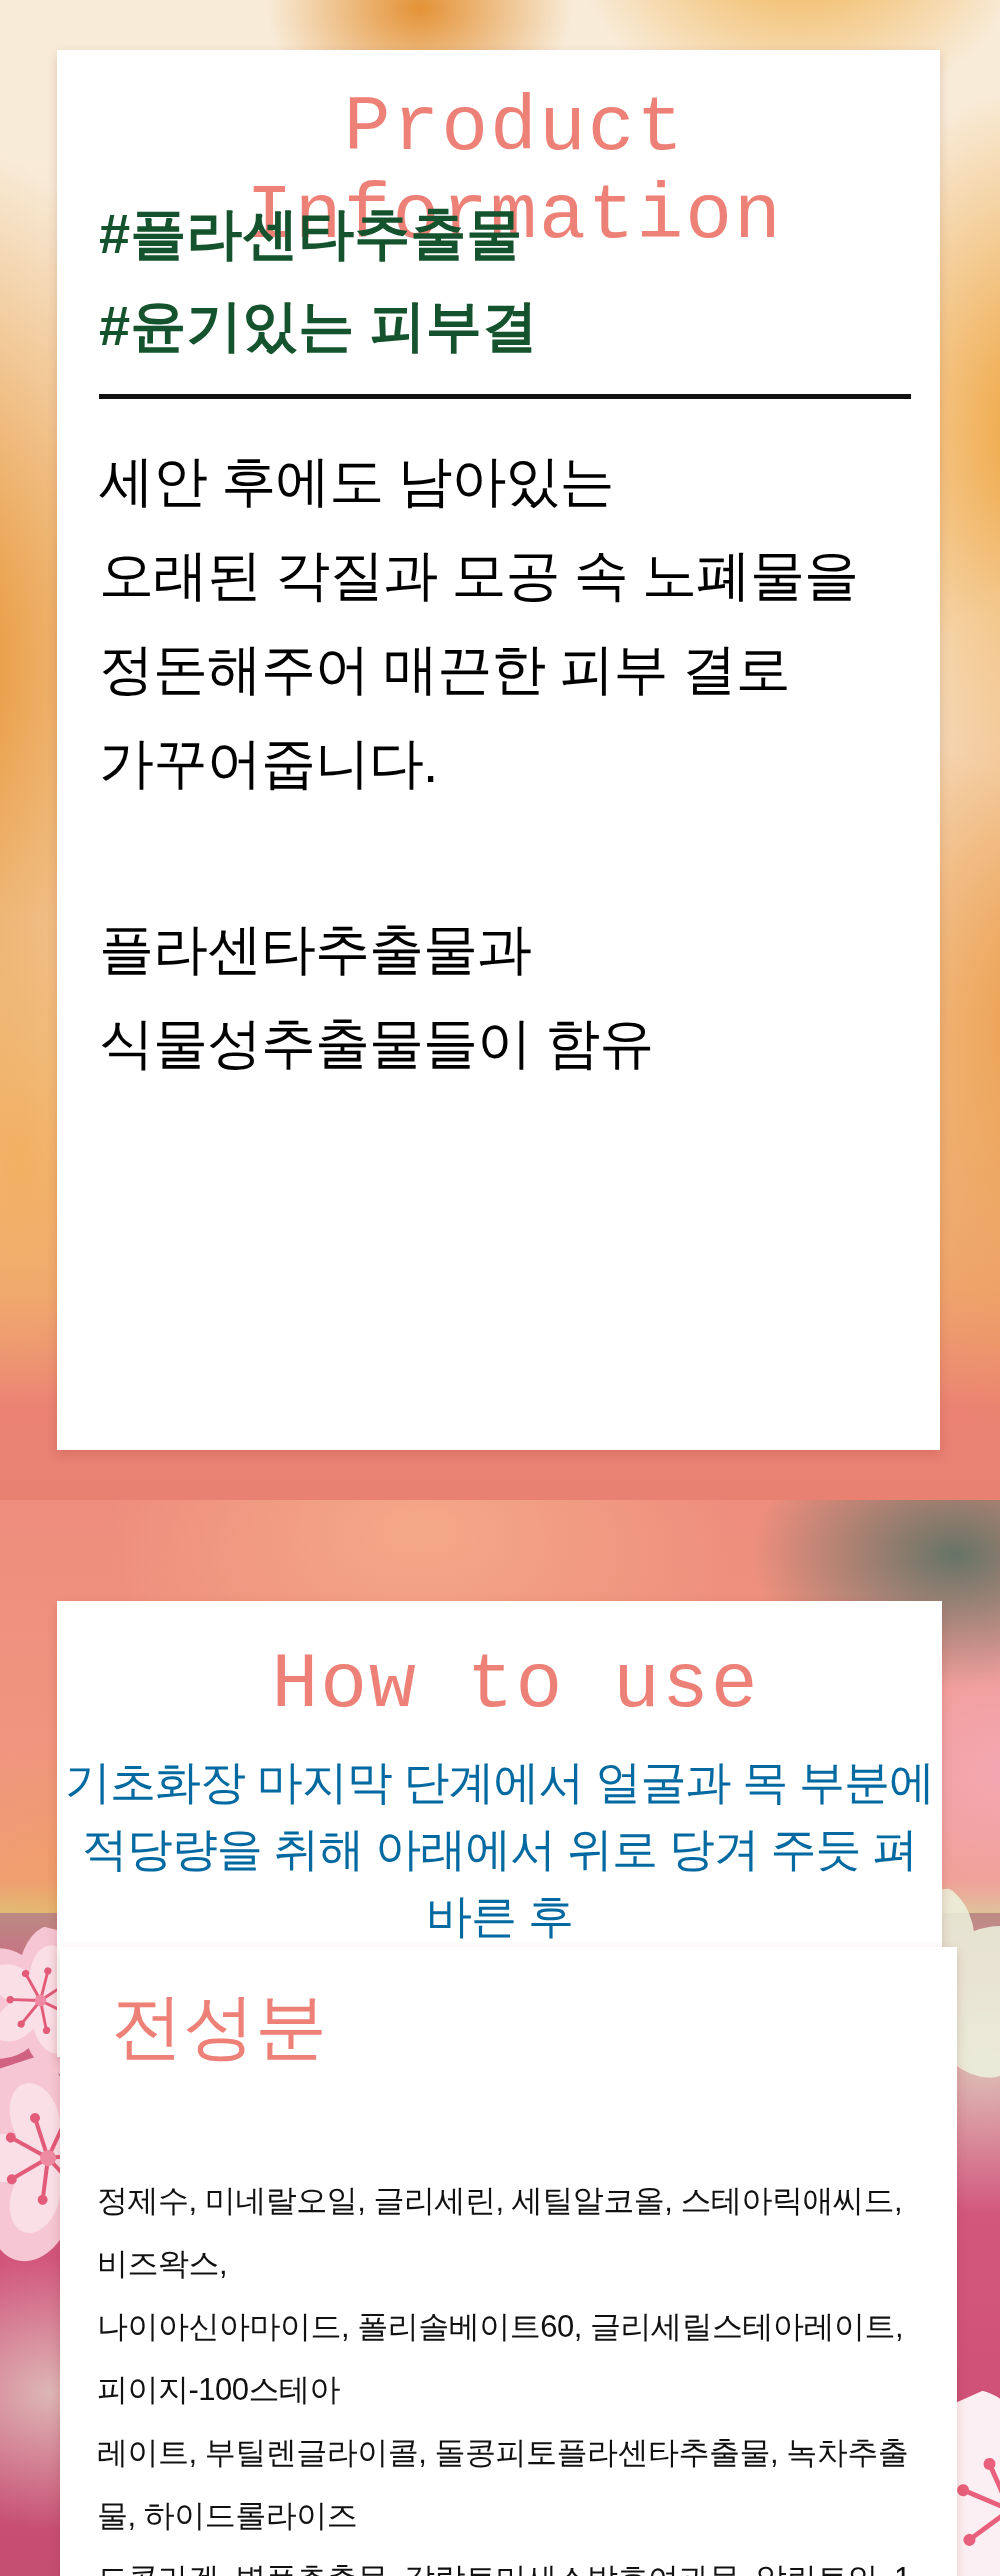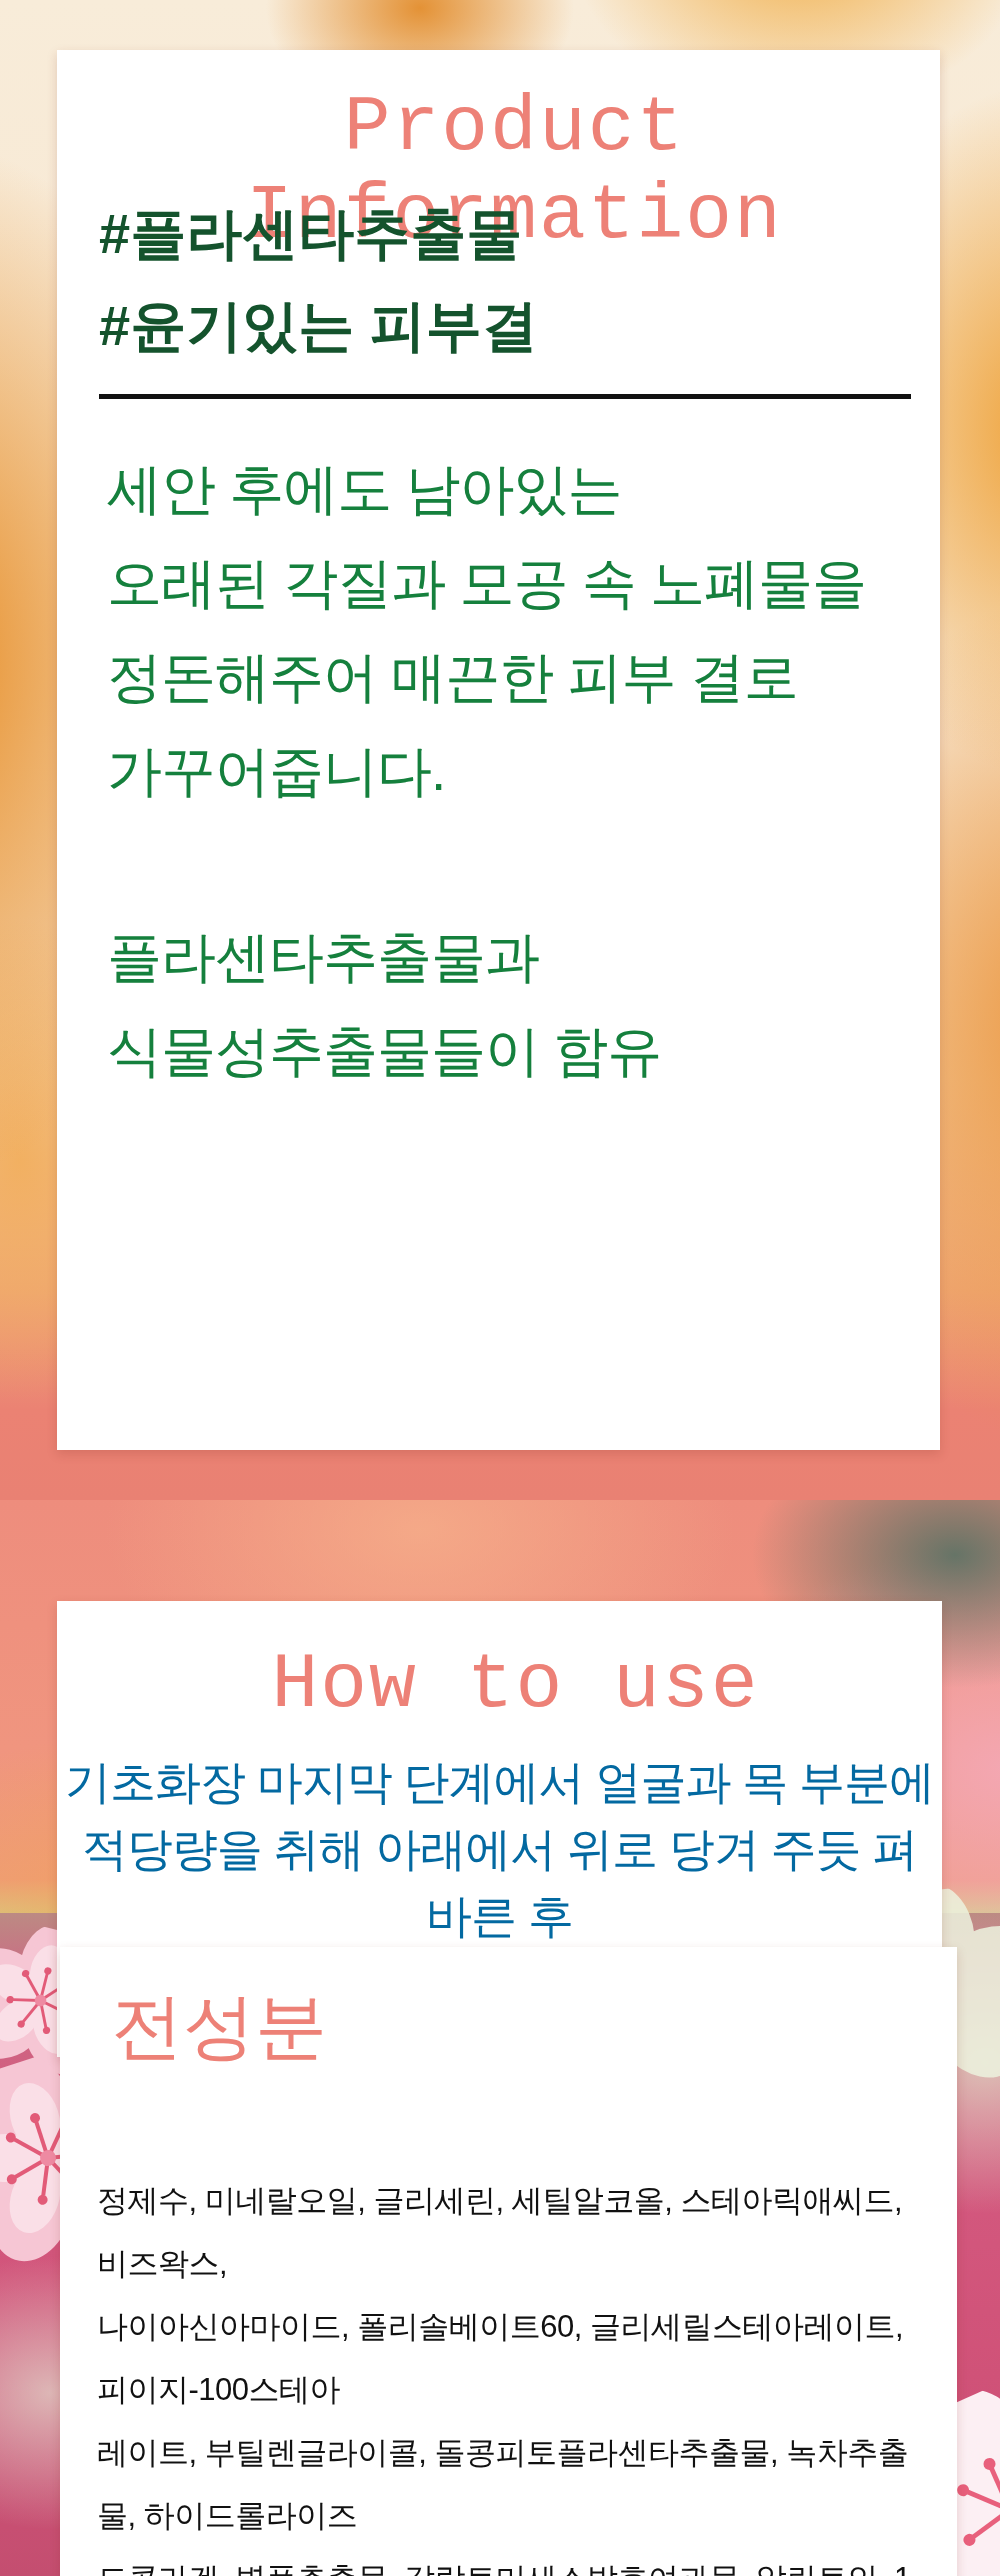--- a/index.html
+++ b/index.html
@@ -49,21 +49,21 @@
   .card-ingredients{left:60px;top:1947px;width:897px;height:668px;}
 
   .serif-title{
     font-family:Liberation Mono, monospace;
     color:#ED8177;font-weight:400;margin:16px;
   }
   .abs{position:absolute;}
   .pi-title{top:18px;left:0;width:100%;text-align:center;font-size:78px;letter-spacing:2px;}
   .pi-hashtags{top:138px;left:42px;font-size:56px;font-weight:700;color:#14532d;line-height:92px;white-space:pre-line;}
   .pi-divider{top:344px;left:42px;width:812px;height:5px;background:#111;}
-  .pi-par{font-size:55px;color:#15803d;line-height:94px;white-space:pre-line;left:42px;margin:8px;letter-spacing:-1px;}
+  .pi-par{font-size:55px;color:#000000;line-height:94px;white-space:pre-line;left:42px;margin:0;letter-spacing:-1px;}
   .pi-p1{top:384px;}
   .pi-p2{top:852px;}
   .pi-p3{top:1108px;}
 
   .htu-title{top:24px;left:0;width:100%;text-align:center;font-size:78px;letter-spacing:2px;}
   .htu-body{top:148px;left:0;width:100%;text-align:center;font-size:46px;color:#0369a1;
     line-height:67px;white-space:pre-line;margin:0;letter-spacing:-1px;}
 
   .ing-title{top:16px;left:35px;font-size:72px;}
   .ing-body{top:222px;left:37px;width:828px;font-size:31px;color:#111;line-height:63px;

